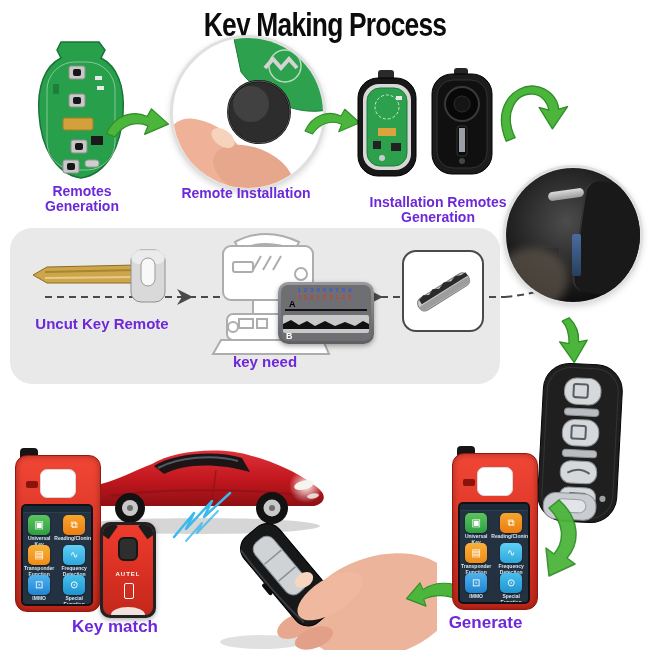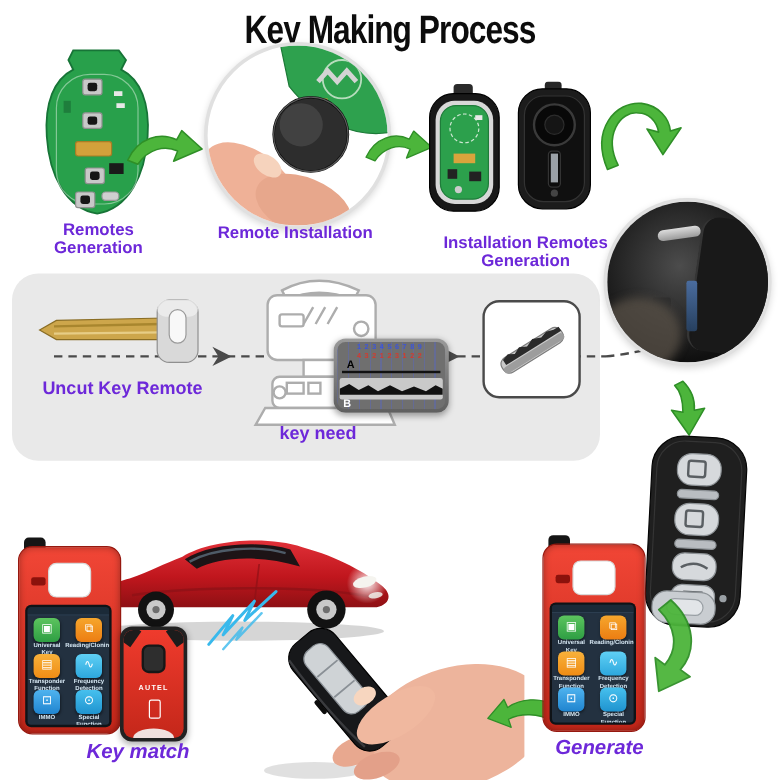--- a/index.html
+++ b/index.html
@@ -4,21 +4,21 @@
 <style>
   html,body{margin:0;padding:0;background:#fff;}
   #stage{position:relative;width:650px;height:650px;background:#fff;overflow:hidden;
          font-family:"Liberation Sans",sans-serif;color:#231f20;}
   .abs{position:absolute;}
   
   #title{left:0;right:0;top:6px;text-align:center;font-size:33px;font-weight:bold;
          letter-spacing:-1px;transform:scaleX(.8);color:#0c0c0c;}
   
   .lbl{font-weight:600;color:#6d28d9;text-align:center;line-height:1.1;}
-  .lbl-14{font-size:14px;} .lbl-15{font-size:15px;} .lbl-17{font-size:17px;font-style:italic;}
+  .lbl-14{font-size:14px;} .lbl-15{font-size:15px;} .lbl-17{font-size:17px;}
   .red-note{color:#e6332a;font-size:12.5px;font-weight:600;text-align:center;}
   
   #grayBox{left:10px;top:228px;width:490px;height:156px;background:#e9e9e9;border-radius:22px;}
   
   .photo-circle{border-radius:50%;overflow:hidden;border:3px solid #e0e0e0;background:#fff;
                 box-shadow:0 2px 6px rgba(0,0,0,.15);}
   
   #cutKeyBox{left:402px;top:250px;width:78px;height:78px;background:#fff;border:2px solid #4a4a4a;
              border-radius:14px;}
   
@@ -426,17 +426,17 @@
           <div class="cell">
               <div class="tile t6">
                 <span>⊙</span>
               </div>
               <div class="tlabel">Special Function</div>
             </div>
         </div>
       </div>
     </div>
   </div>
-  <div class="abs lbl lbl-17" style="left:422px;top:614px;width:155px;">
+  <div class="abs lbl lbl-17" style="left:408px;top:614px;width:155px;">
     <div>Generate</div>
   </div>
 
 </div>
 
 </body></html>

